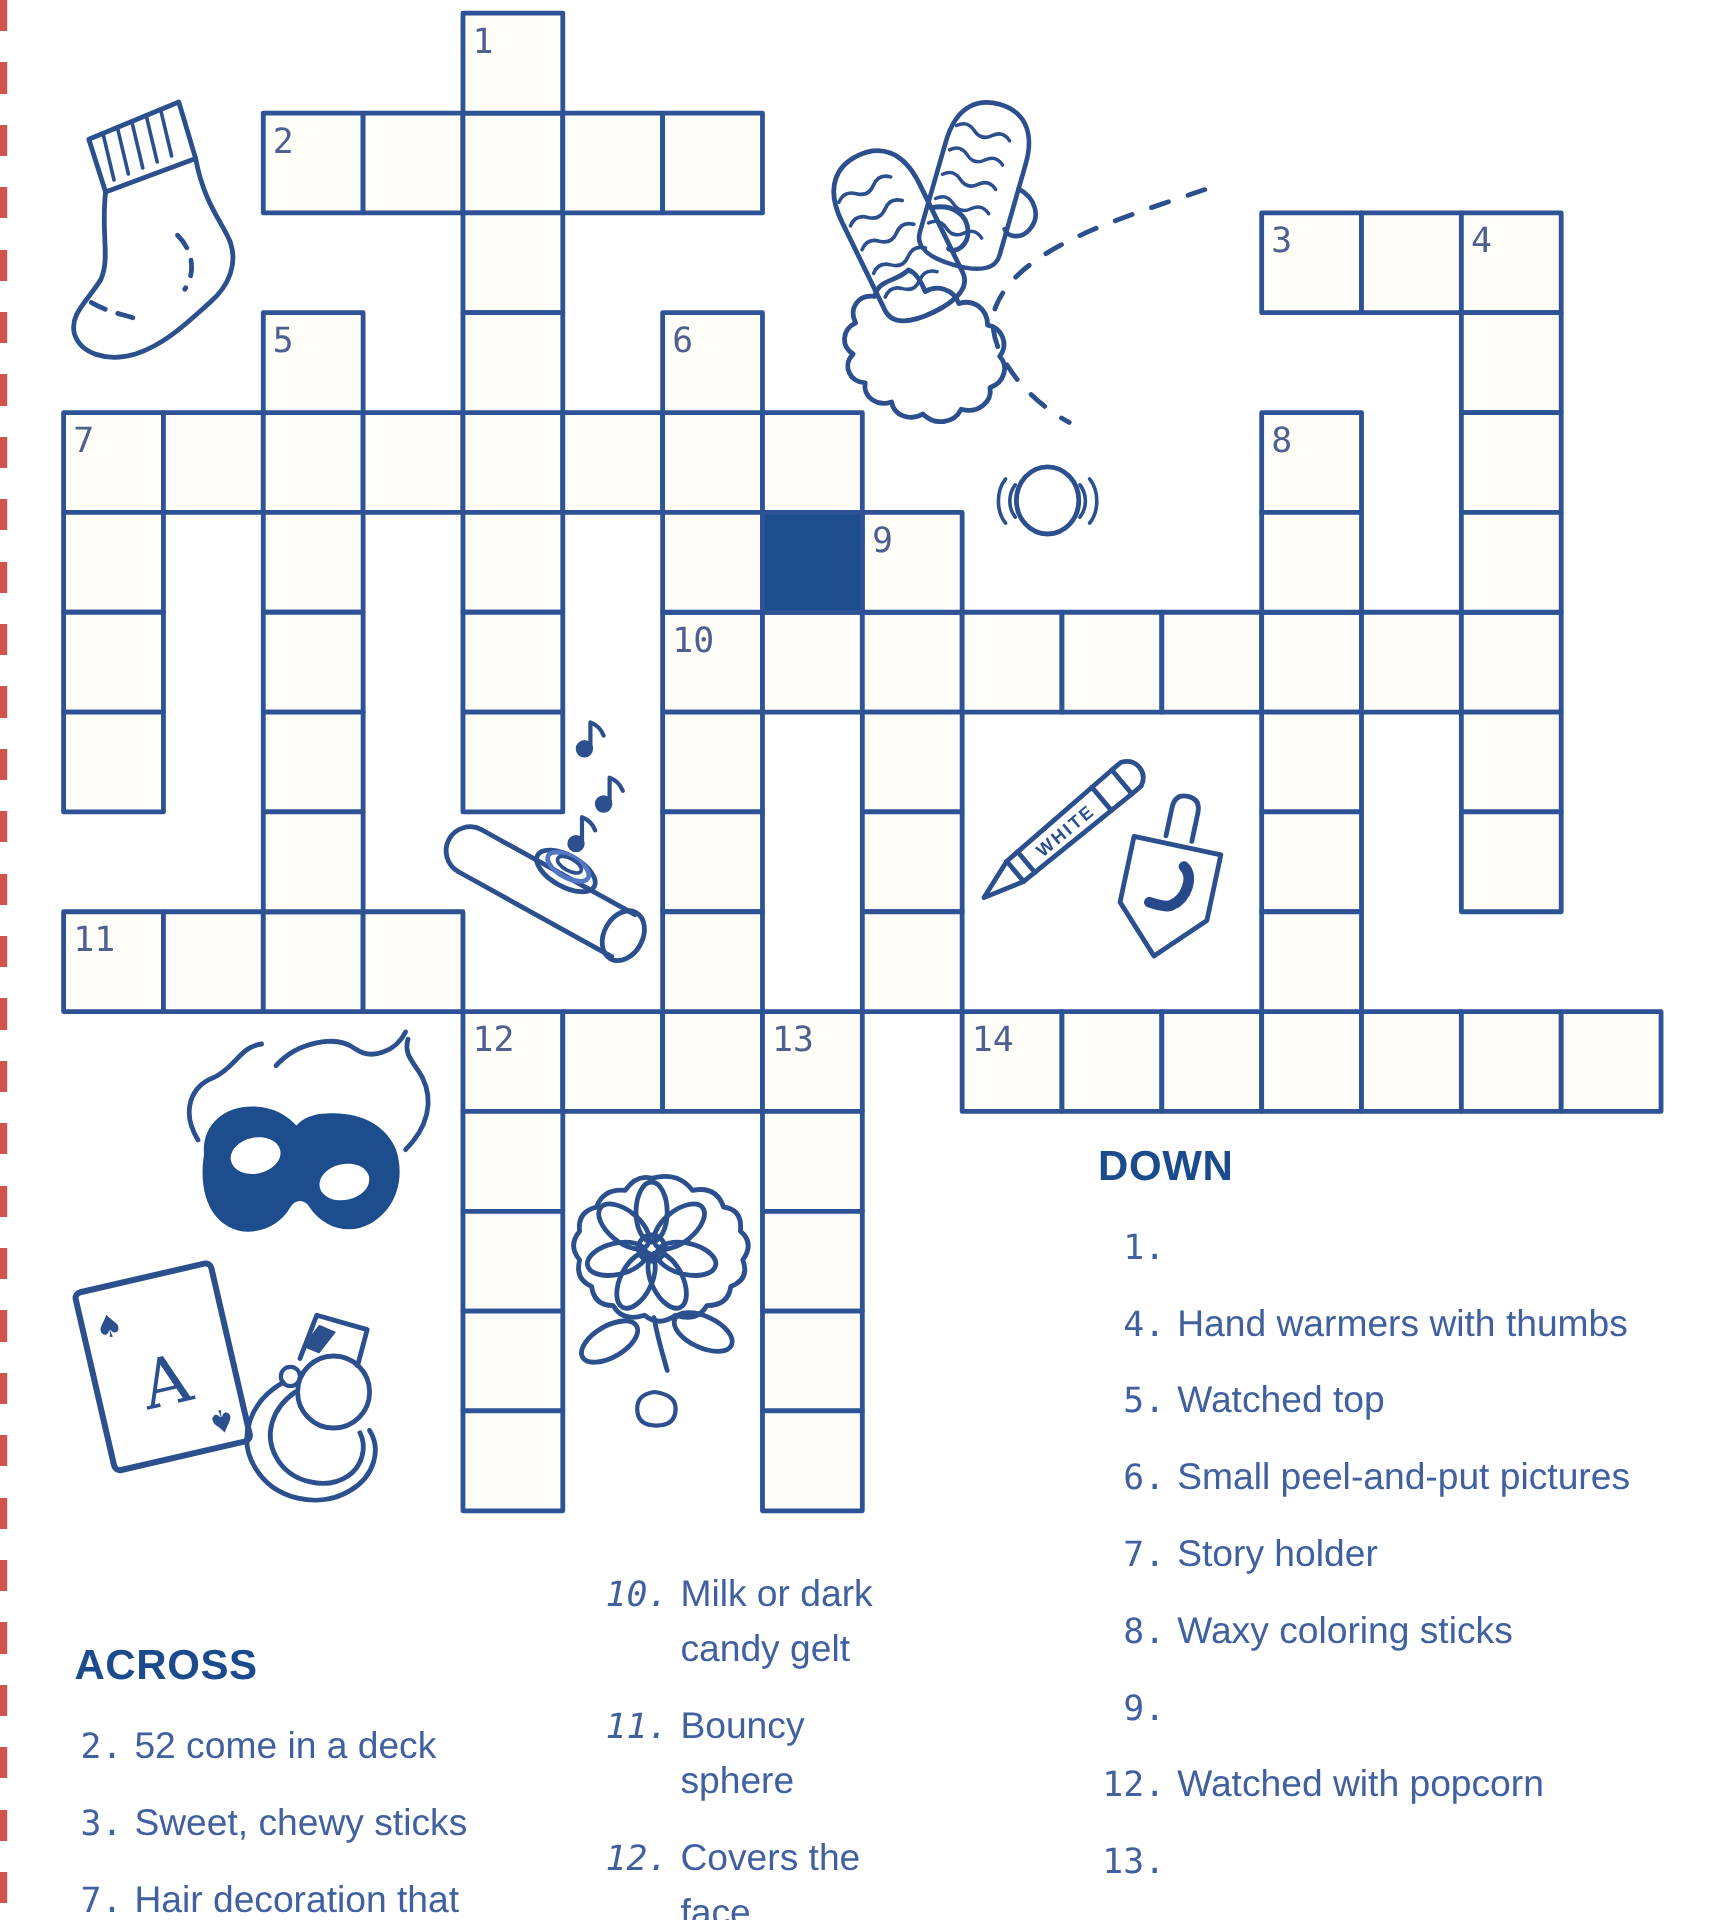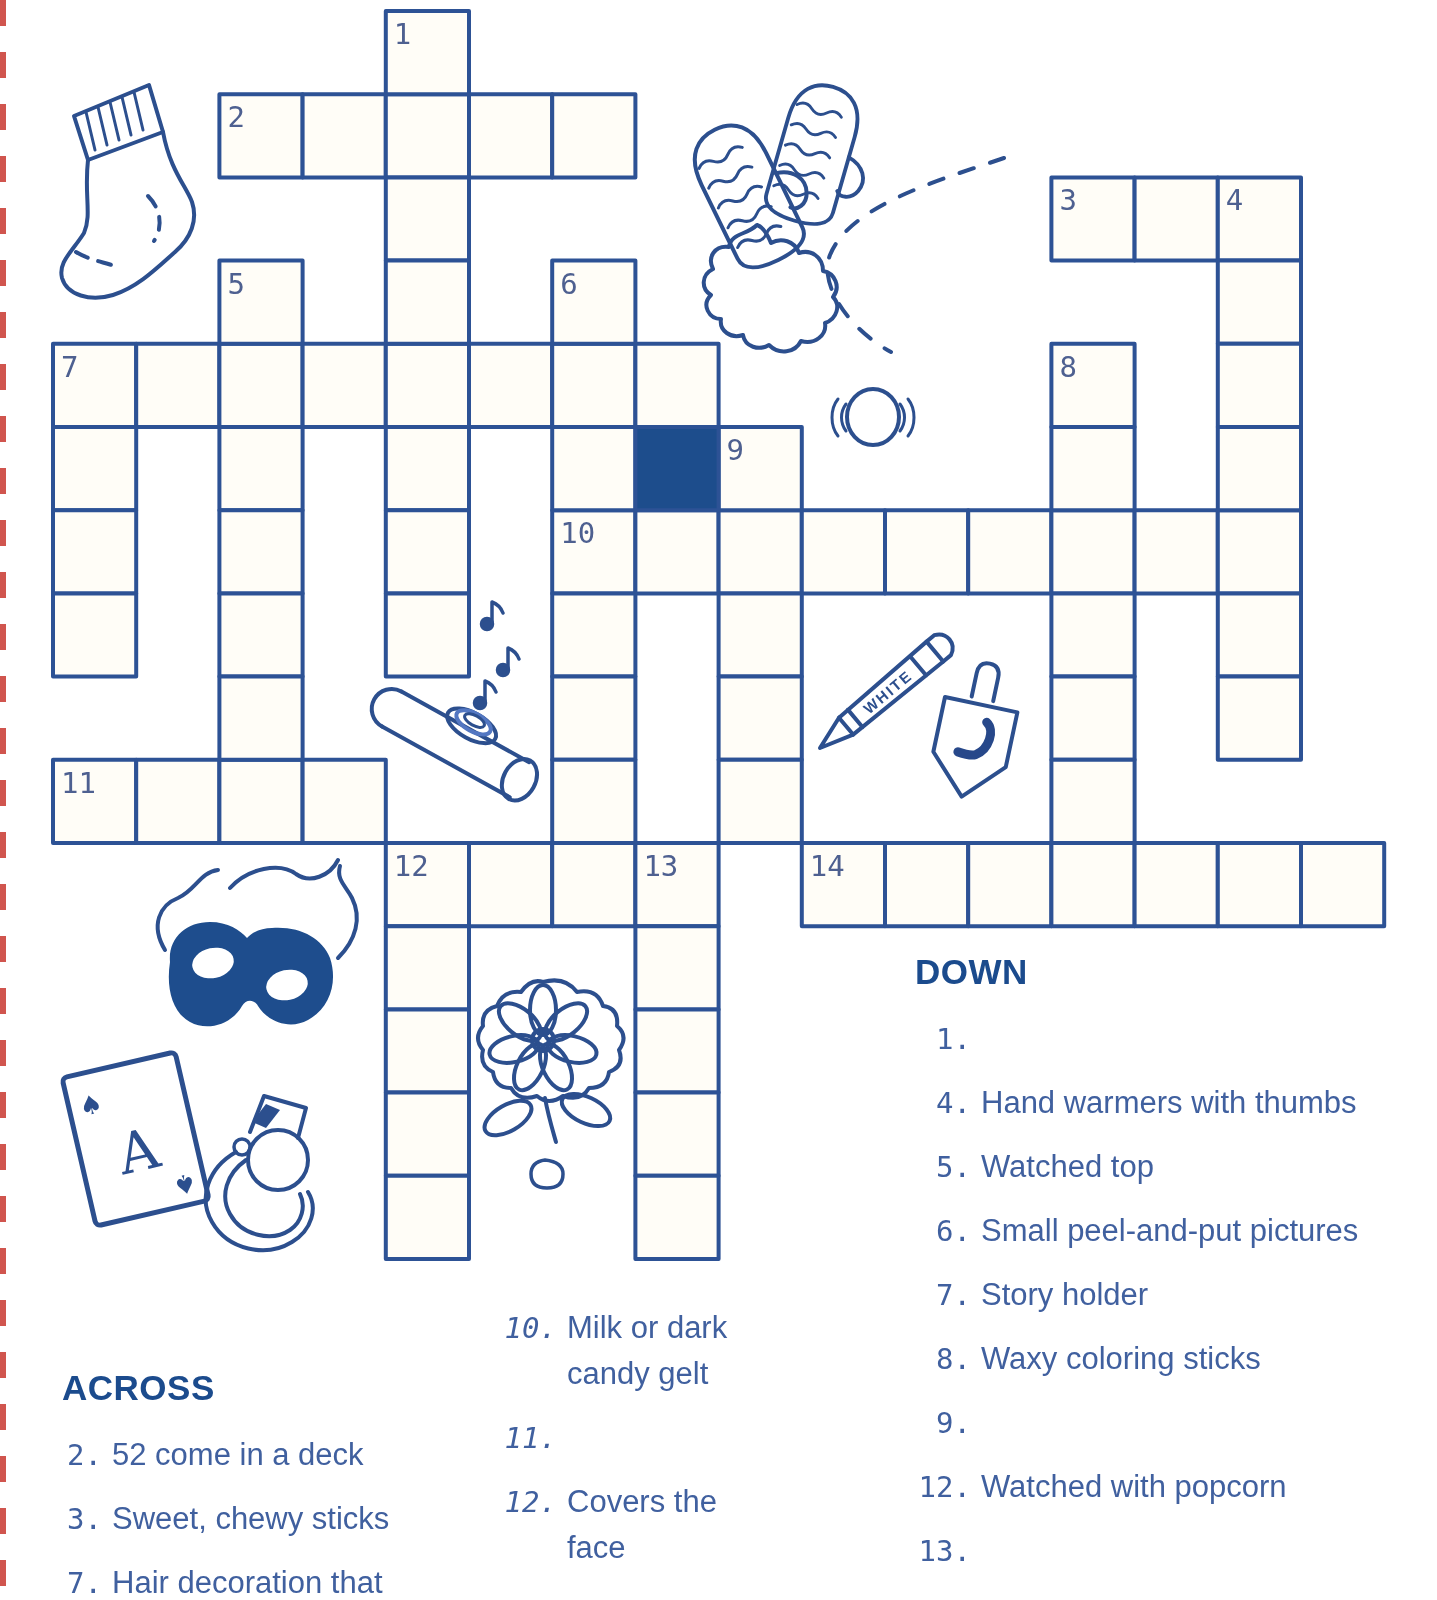--- a/index.html
+++ b/index.html
@@ -283,20 +283,21 @@
       </div>
     </div>
 
   <div id="mid-list" class="clue-col">
       <div class="clue">
         <span class="num">10.</span>
         <span class="txt">Milk or dark candy gelt</span>
       </div>
       <div class="clue">
         <span class="num">11.</span>
+        <span class="txt">Bouncy sphere</span>
       </div>
       <div class="clue">
         <span class="num">12.</span>
         <span class="txt">Covers the face</span>
       </div>
     </div>
 
   <div id="down-list" class="clue-col">
     <div class="clue-header">DOWN</div>
   <div class="clue">

